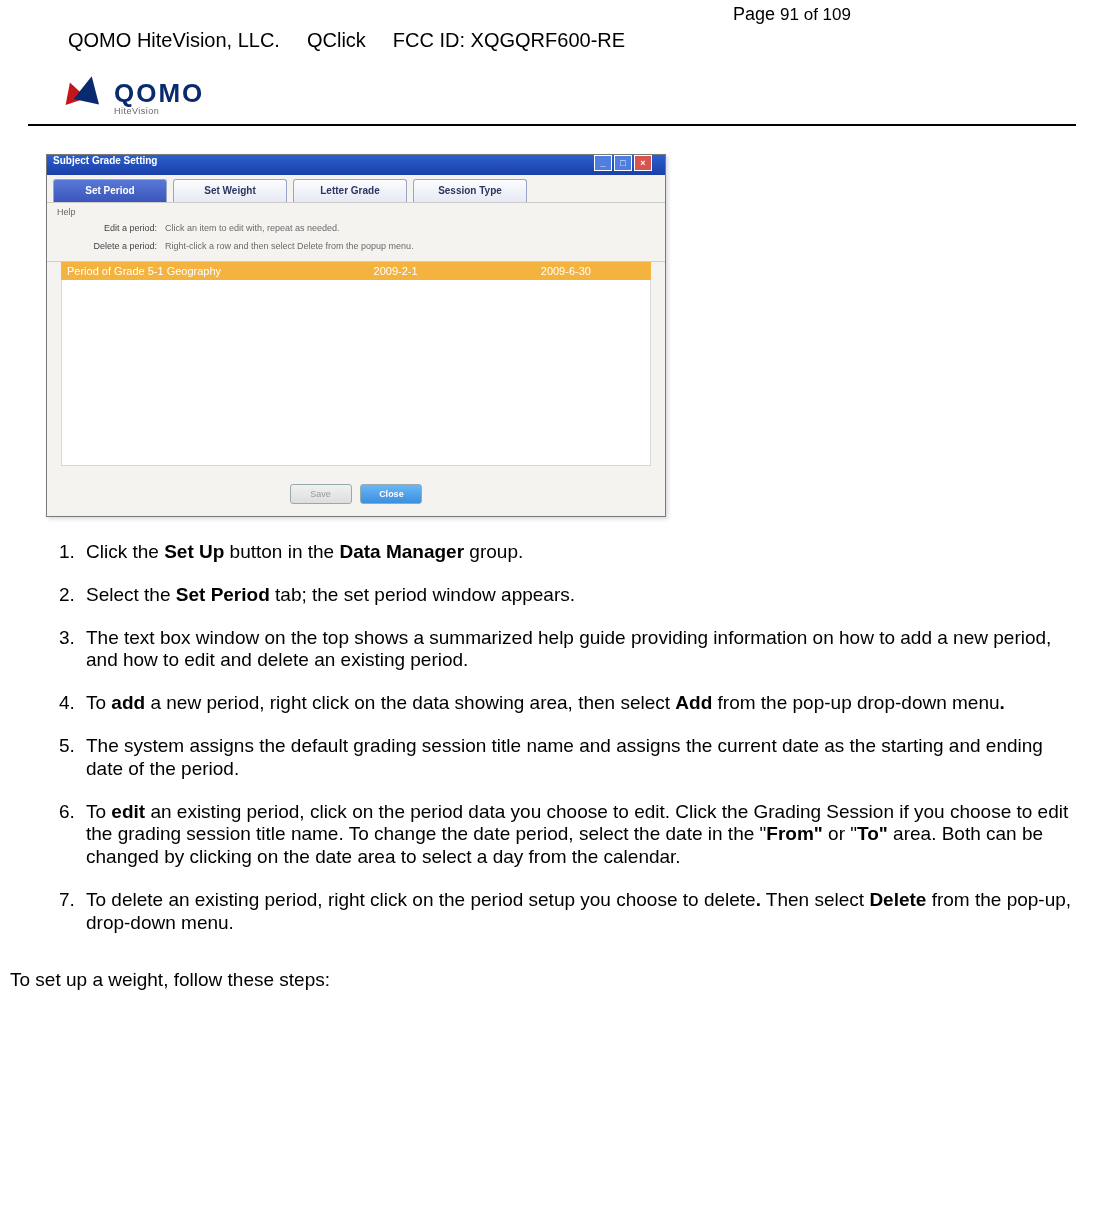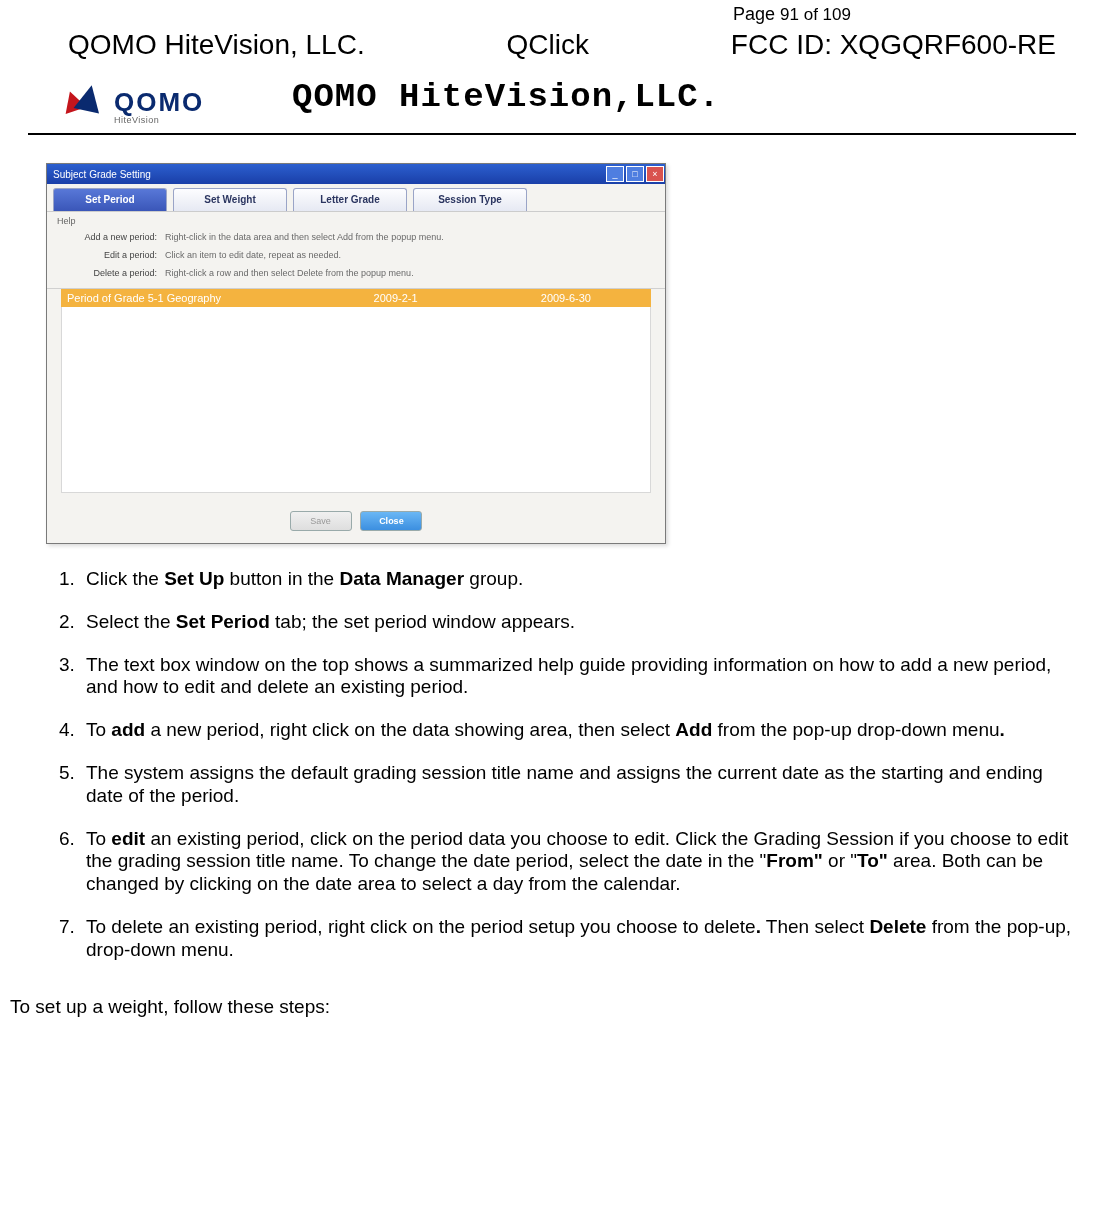--- a/index.html
+++ b/index.html
@@ -14,23 +14,24 @@
     padding: 0 8px 40px 8px;
   }
   .header-pageinfo {
     text-align: center;
     font-size: 18px;
     margin-top: 4px;
     margin-left: 480px;
   }
   .header-row {
     display: flex;
-    justify-content: space-between;
-    font-size: 28px;
+    justify-content: flex-start;
+    font-size: 20px;
     padding: 4px 40px 4px 60px;
+    gap: 27px;
   }
   .logo-row {
     display: flex;
     align-items: center;
     padding: 4px 0 6px 54px;
   }
   .logo-box {
     width: 190px;
     height: 56px;
     display: flex;
@@ -94,25 +95,25 @@
     background: #f4f3f0;
     border: 1px solid #7a7a7a;
     box-shadow: 2px 2px 4px rgba(0,0,0,0.15);
     font-size: 10px;
   }
   .titlebar {
     background: linear-gradient(#2c5fcf, #1a3fa8);
     color: #fff;
     height: 20px;
     display: flex;
-    align-items: center;
+    align-items: flex-start;
     justify-content: space-between;
-    padding: 0 1px 0 6px;
+    padding: 0 13px 0 6px;
     font-size: 10px;
-    font-weight: normal;
+    font-weight: bold;
   }
   .titlebar .win-icons {
     display: flex;
     gap: 2px;
   }
   .win-icons span {
     display: inline-block;
     width: 16px;
     height: 14px;
     background: #4f7ee0;
@@ -278,21 +279,20 @@
     <div class="logo-box">
       <div class="logo-mark">
         <div class="tri-red"></div>
         <div class="tri-blue"></div>
       </div>
       <div>
         <div class="logo-text">QOMO</div>
         <div class="logo-sub">HiteVision</div>
       </div>
     </div>
-    <div class="brand-title">QOMO HiteVision,LLC.</div>
   </div>
 
   <hr class="sep">
 
   <div class="win-wrap">
     <div class="titlebar">
       <span>Subject Grade Setting</span>
       <span class="win-icons">
         <span>_</span>
         <span>□</span>
@@ -303,26 +303,22 @@
     <div class="tabrow">
       <div class="tab active">Set Period</div>
       <div class="tab">Set Weight</div>
       <div class="tab">Letter Grade</div>
       <div class="tab">Session Type</div>
     </div>
 
     <div class="help-title">Help</div>
     <div class="help-grid">
       <div class="help-line">
-        <div class="help-label">Add a new period:</div>
-        <div class="help-desc">Right-click in the data area and then select Add from the popup menu.</div>
-      </div>
-      <div class="help-line">
         <div class="help-label">Edit a period:</div>
-        <div class="help-desc">Click an item to edit date, repeat as needed.</div>
+        <div class="help-desc">Click an item to edit with, repeat as needed.</div>
       </div>
       <div class="help-line">
         <div class="help-label">Delete a period:</div>
         <div class="help-desc">Right-click a row and then select Delete from the popup menu.</div>
       </div>
     </div>
 
     <div class="grid-row">
       <div>Period of Grade 5-1 Geography</div>
       <div>2009-2-1</div>

